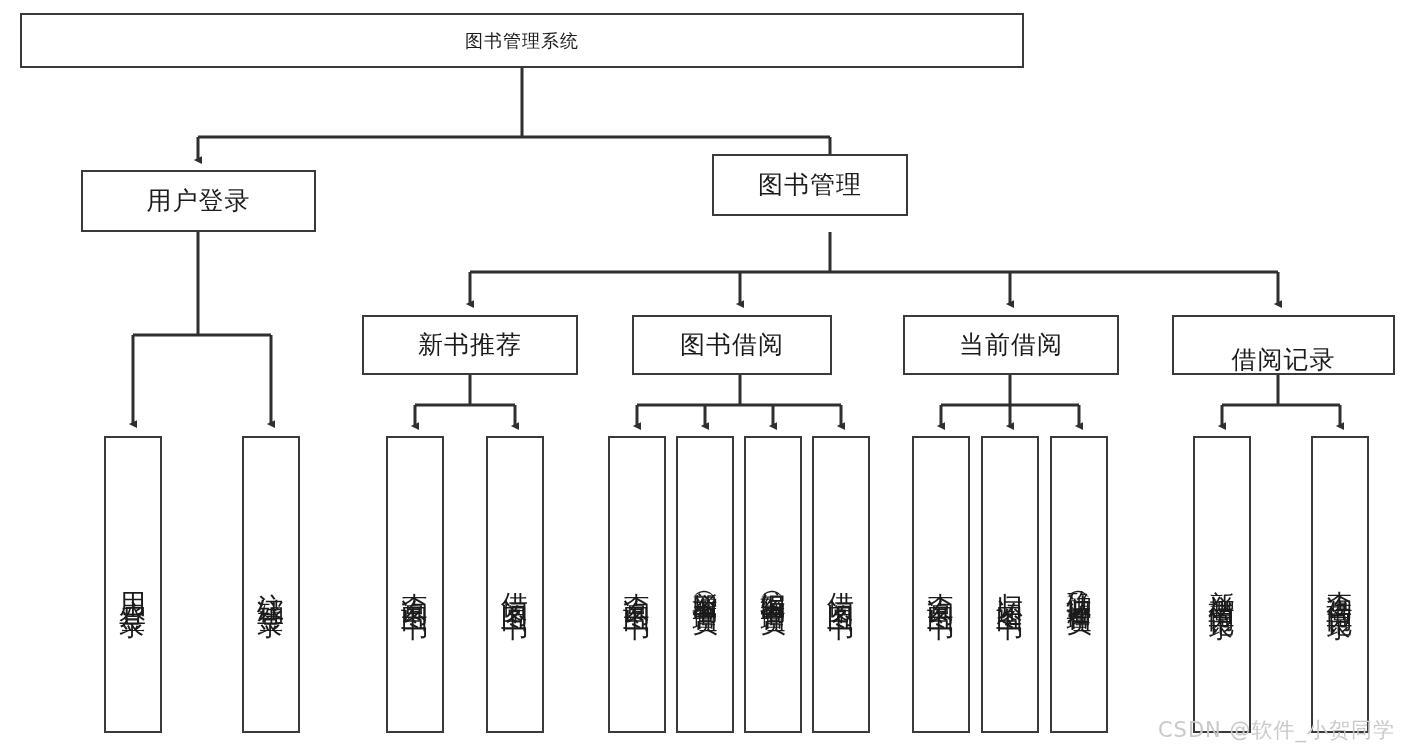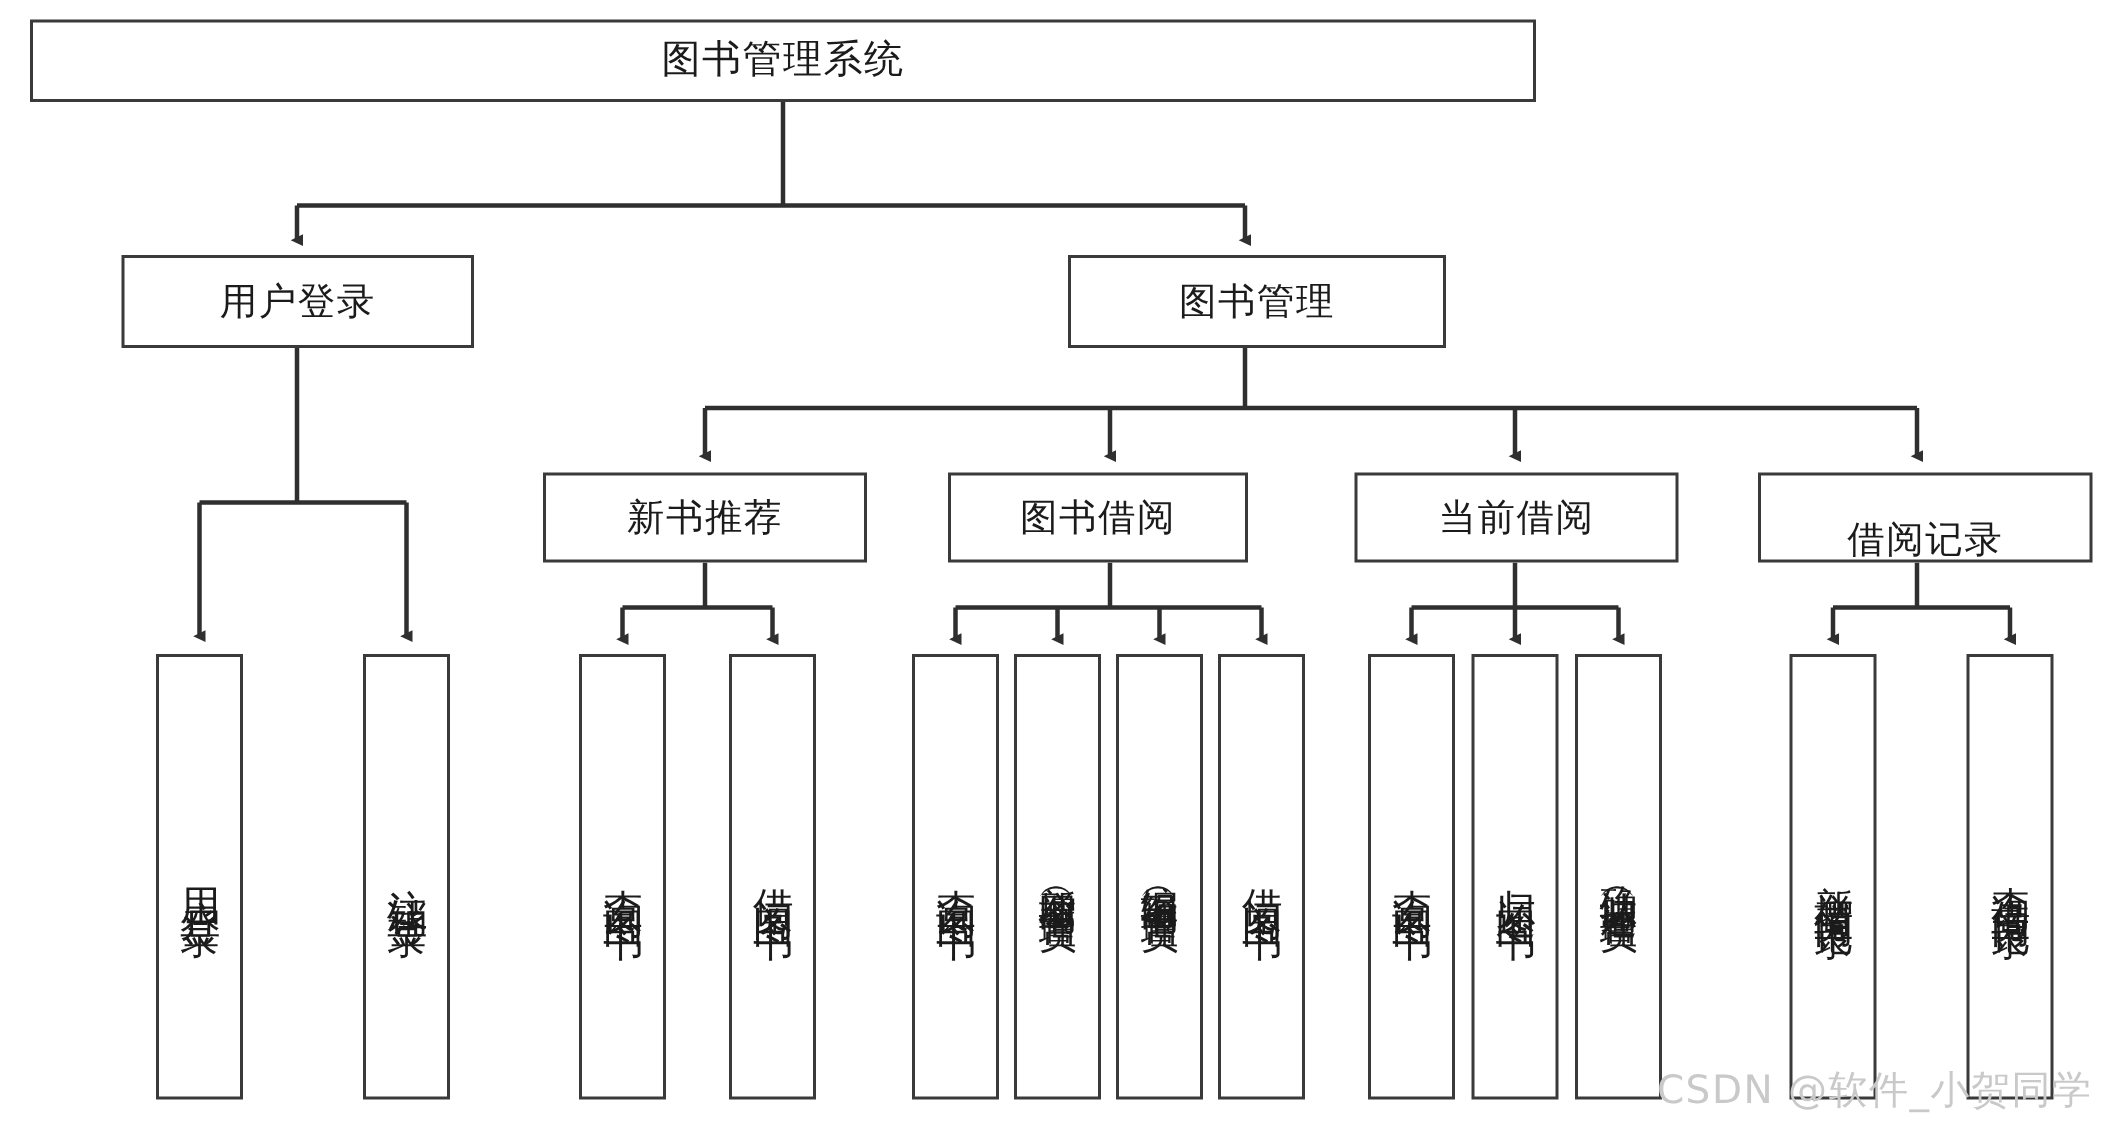--- a/index.html
+++ b/index.html
@@ -14,40 +14,40 @@
     display:flex;
     align-items:center;
     justify-content:center;
     color:#1b1b1b;
   }
   .node.h{
     font-size:25px;
     letter-spacing:1px;
     line-height:1.1;
   }
-  .node.root{font-size:26px;}
+  .node.root{font-size:18px;}
   .node.v{
     writing-mode:vertical-rl;
     text-orientation:upright;
     -webkit-writing-mode:vertical-rl;
     font-size:27px;
     letter-spacing:7px;
     line-height:1;
     align-items:center;
     justify-content:center;
     padding-top:6px;
     padding-bottom:6px;
     white-space:nowrap;
   }
   .node.v span{display:block;}
   .watermark{
     position:absolute;
     right:10px;
     bottom:3px;
-    font-size:26px;
+    font-size:21px;
     color:#c9c9c9;
     letter-spacing:1px;
     white-space:nowrap;
     user-select:none;
   }
 </style>
 </head>
 <body>
 
 <div id="canvas">
@@ -102,21 +102,21 @@
     </g>
   </svg>
 
   <div class="node h root" style="left:20px;top:13px;width:1004px;height:55px;">
     <span>图书管理系统</span>
   </div>
 
   <div class="node h" style="left:81px;top:170px;width:235px;height:62px;">
     <span>用户登录</span>
   </div>
-  <div class="node h" style="left:712px;top:170px;width:252px;height:62px;">
+  <div class="node h" style="left:712px;top:154px;width:196px;height:62px;">
     <span>图书管理</span>
   </div>
 
   <div class="node h" style="left:362px;top:315px;width:216px;height:60px;text-align:center;">
     <span>新书推荐</span>
   </div>
   <div class="node h" style="left:632px;top:315px;width:200px;height:60px;">
     <span>图书借阅</span>
   </div>
   <div class="node h" style="left:903px;top:315px;width:216px;height:60px;align-items:center;">

